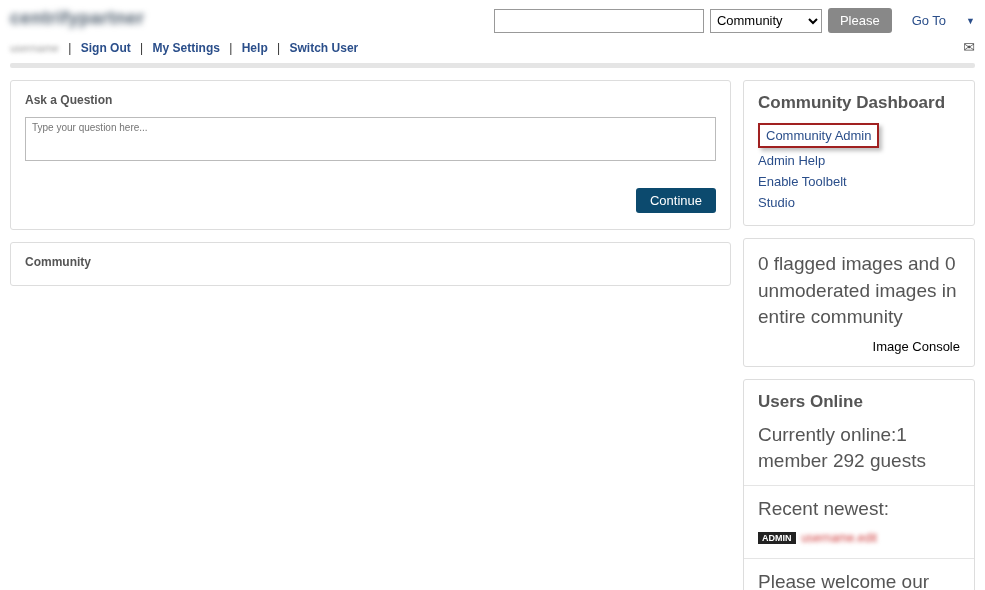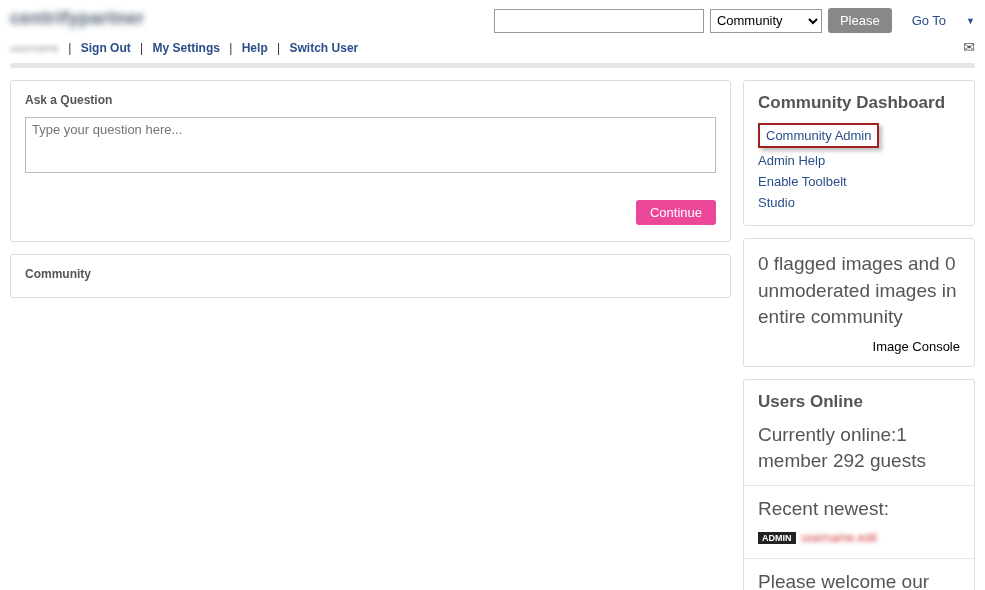--- a/index.html
+++ b/index.html
@@ -25,23 +25,23 @@
   .divider-bar { height: 5px; background: #e5e5e5; margin: 0 10px 12px 10px; border-radius: 2px; }
   
   .main-wrap { display: flex; gap: 12px; padding: 0 10px; align-items: flex-start; }
   .main-col { flex: 1; min-width: 0; }
   .side-col { width: 232px; flex-shrink: 0; }
   
   .panel { border: 1px solid #ddd; border-radius: 3px; background: #fff; margin-bottom: 12px; padding: 12px 14px; }
   .panel-title { font-size: 12px; font-weight: bold; color: #555; margin-bottom: 10px; }
   .side-title { font-size: 17px; font-weight: bold; color: #555; margin-bottom: 10px; }
   
-  .ask-textarea { width: 100%; height: 56px; border: 1px solid #bbb; padding: 4px 6px; font-size: 13px; color: #4d7c0f; resize: none; font-family: inherit; }
+  .ask-textarea { width: 100%; height: 44px; border: 1px solid #bbb; padding: 4px 6px; font-size: 10px; color: #4d7c0f; resize: none; font-family: inherit; }
   .continue-row { text-align: right; margin-top: 24px; padding-bottom: 4px; }
-  .continue-btn { background: #ec4899; color: #fff; border: none; border-radius: 3px; padding: 5px 14px; font-size: 13px; cursor: pointer; }
+  .continue-btn { background: #0c4a6e; color: #fff; border: none; border-radius: 3px; padding: 5px 14px; font-size: 13px; cursor: pointer; }
   
   .side-link { display: block; color: #2a4e8a; text-decoration: none; font-size: 13px; padding: 3px 0; cursor: pointer; }
   .highlighted { border: 2px solid #a02020; padding: 3px 6px; display: inline-block; box-shadow: 3px 3px 4px rgba(0,0,0,0.25); margin-bottom: 2px; }
   
   .side-text { font-size: 19px; color: #555; line-height: 1.4; }
   .right-link { text-align: right; margin-top: 8px; }
   .right-link a { color: #000000; text-decoration: none; font-size: 13px; cursor: pointer; }
   
   .sub-section { border-top: 1px solid #e5e5e5; margin: 10px -14px 0 -14px; padding: 10px 14px 0 14px; }
   .admin-badge { display: inline-block; background: #222; color: #fff; font-size: 9px; font-weight: bold; padding: 1px 4px; margin-right: 2px; vertical-align: middle; }

